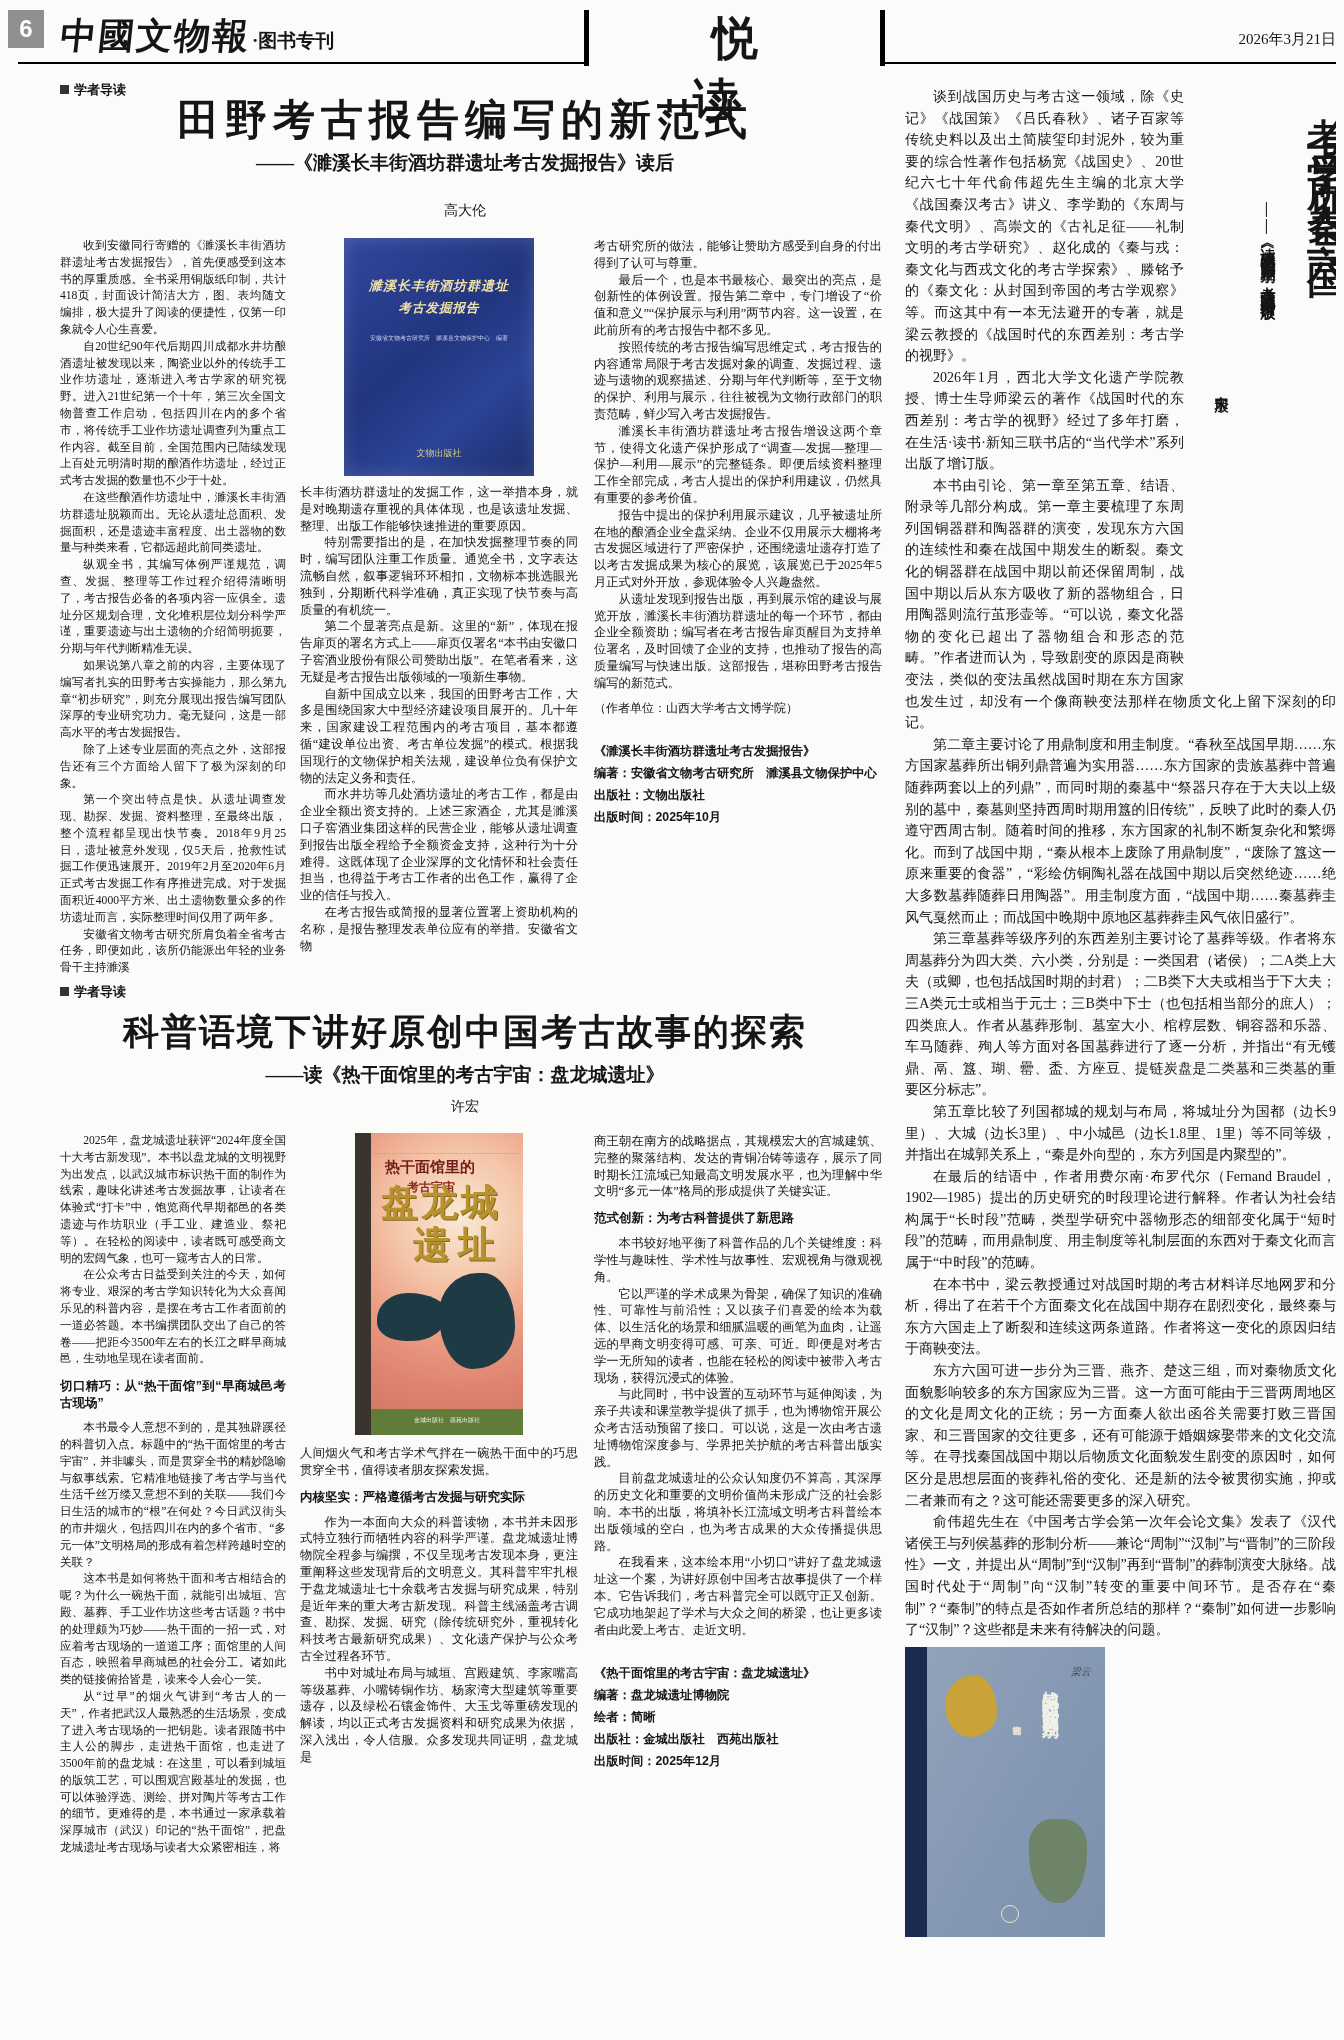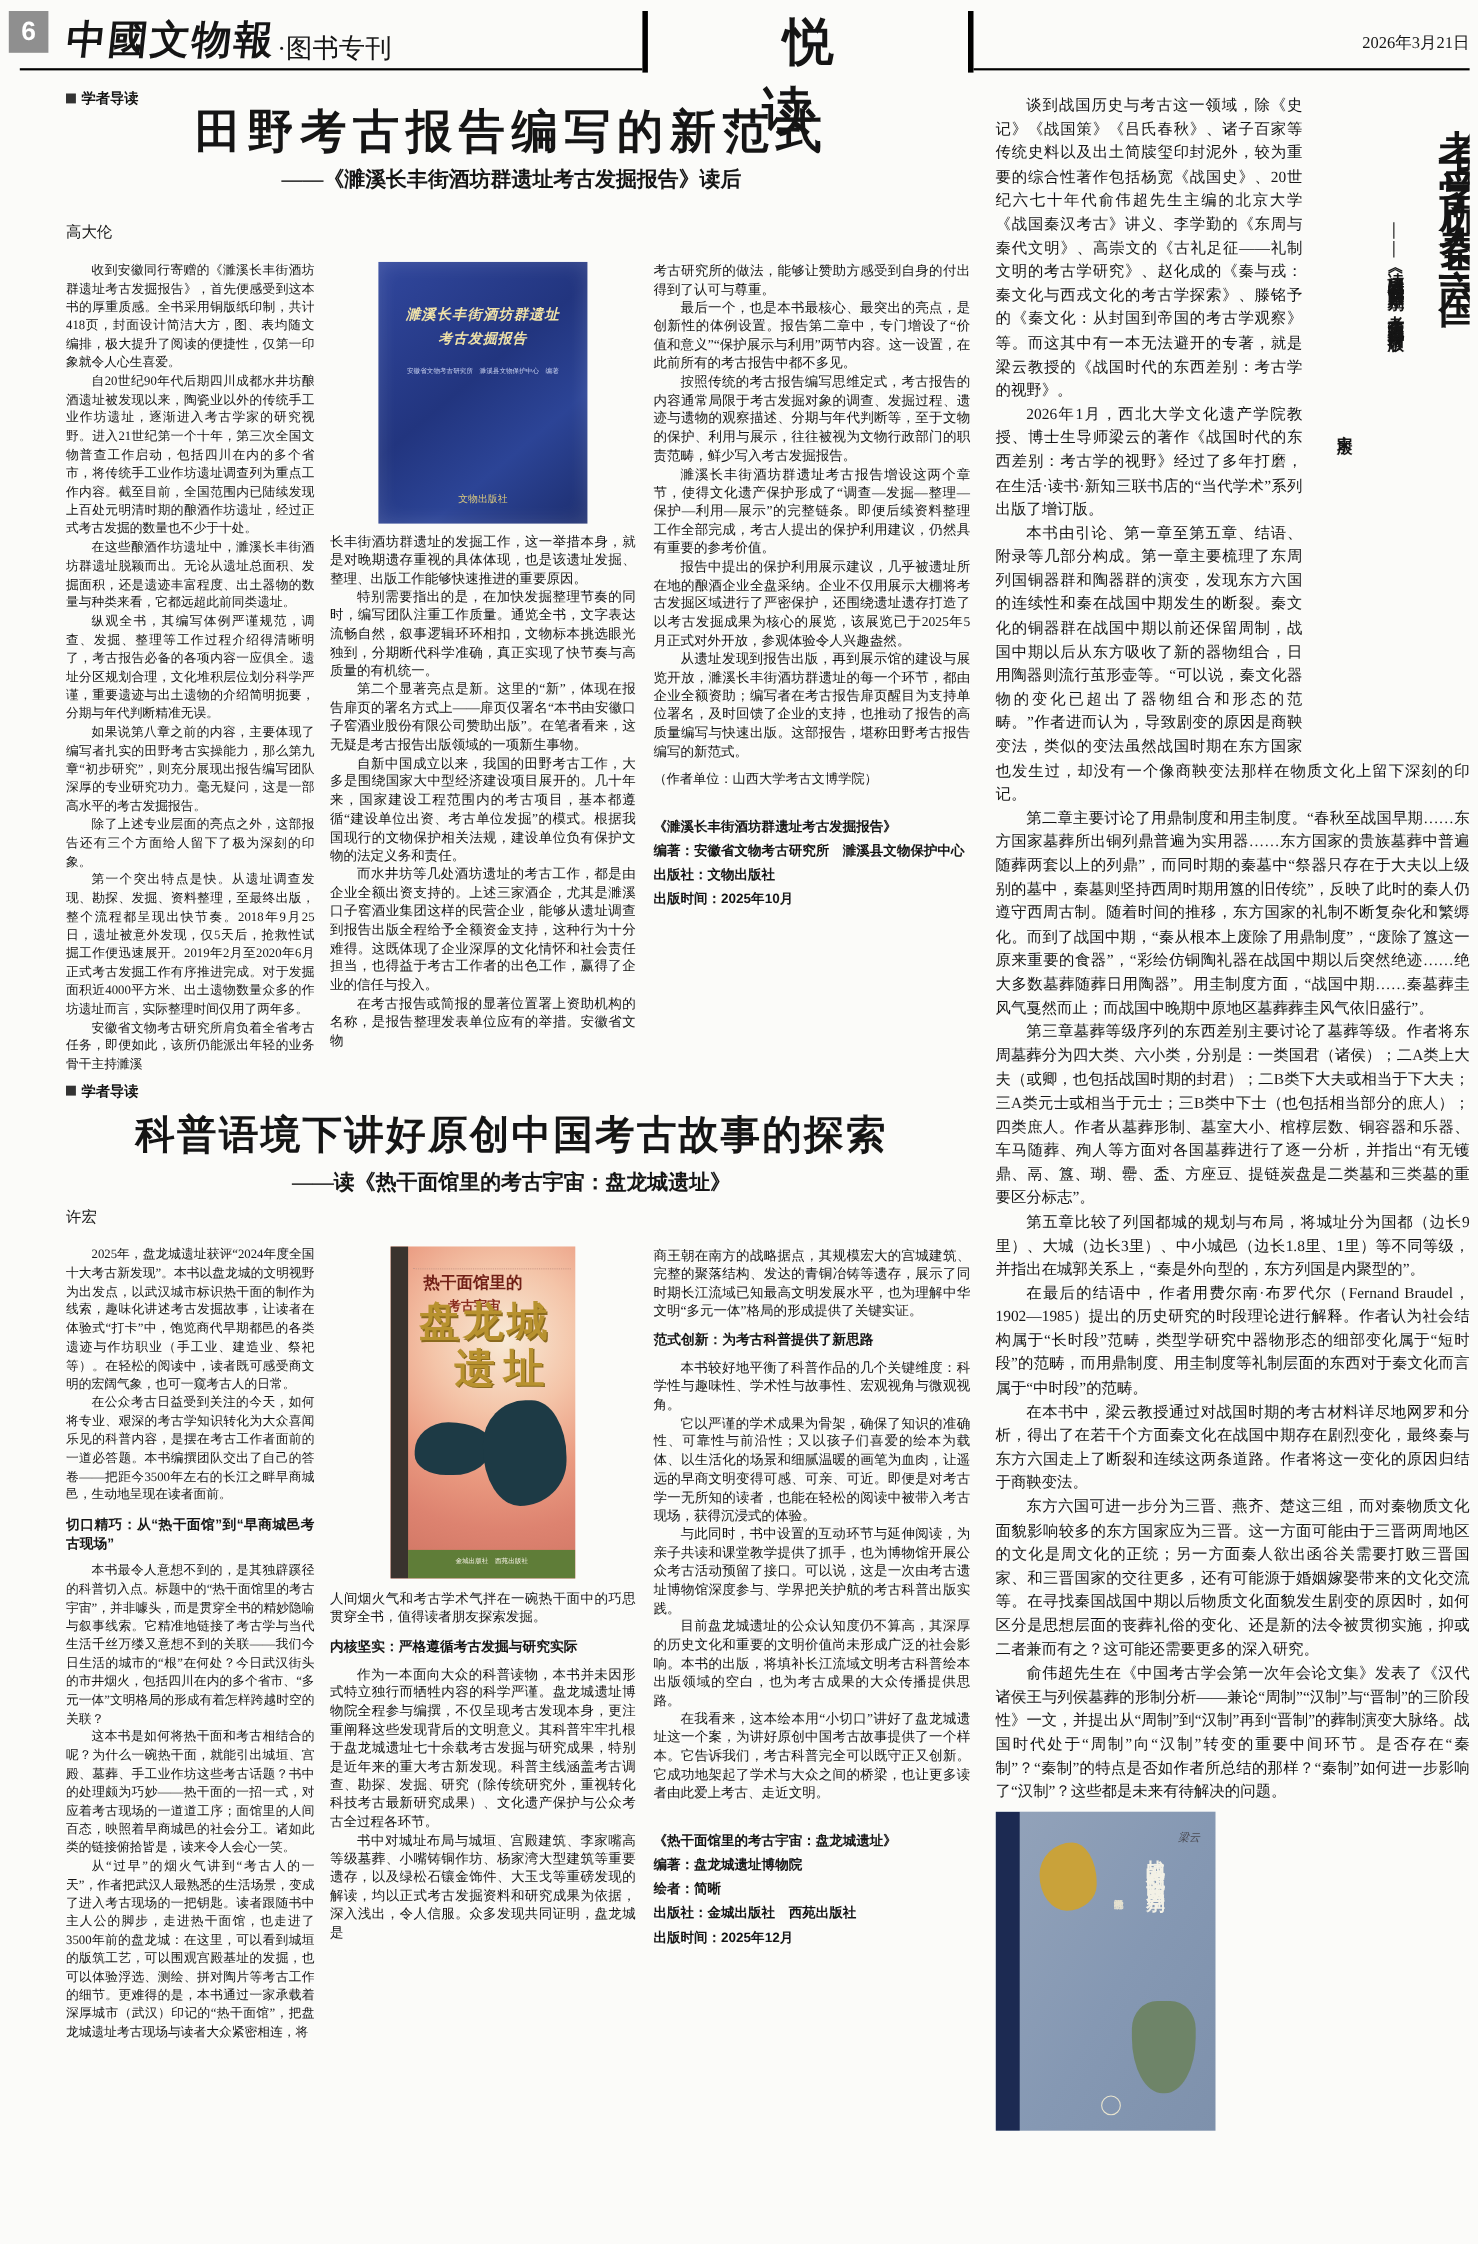--- a/index.html
+++ b/index.html
@@ -4,32 +4,32 @@
 <style>
   html,body{margin:0;padding:0;}
   body{width:1344px;height:2040px;position:relative;background:#fbfbf9;color:#151515;
        font-family:"Liberation Serif","DejaVu Serif",serif;}
   .abs{position:absolute;}
   
   .pgnum{left:8px;top:10px;width:36px;height:38px;background:#8f8f8f;color:#fff;
          font:bold 24px/38px "Liberation Sans",sans-serif;text-align:center;}
   .masthead{left:58px;top:12px;font-weight:900;font-size:36px;letter-spacing:2px;
             transform:skewX(-6deg);transform-origin:left bottom;}
-  .supp{left:252px;top:28px;font-size:24px;font-weight:normal;}
+  .supp{left:252px;top:28px;font-size:19px;font-weight:bold;}
   .secbar{top:10px;width:5px;height:56px;background:#000;}
   .sectitle{left:600px;top:8px;width:270px;text-align:center;font-weight:900;font-size:46px;
             letter-spacing:38px;text-indent:38px;}
   .hdate{left:1130px;top:30px;width:206px;text-align:right;font-size:15px;}
   .hrule{top:62px;height:2px;background:#000;}
   
   .kicker{font:bold 13px/16px "Liberation Sans",sans-serif;}
   .kicker .sq{display:inline-block;width:9px;height:9px;background:#333;margin-right:5px;}
   .a-title{text-align:center;font-weight:900;}
   .a-sub{text-align:center;font-weight:bold;}
-  .a-byline{font-size:14px;}
+  .a-byline{text-align:center;font-size:14px;}
   .col{position:absolute;text-align:justify;overflow:hidden;}
   .col p{margin:0;text-indent:2em;}
   .col p.cont{text-indent:0;}
   .c-sm{font-size:11.6px;line-height:16.8px;}
   .c-md{font-size:12.3px;line-height:16.8px;}
   .subhead{font:bold 12.5px/17px "Liberation Sans",sans-serif;margin:10px 0 8px;text-indent:0;}
   .credit-line{text-align:left;margin-top:8px;font-size:12px;}
   .bookinfo{margin-top:24px;font:600 12.3px/22px "Liberation Sans",sans-serif;}
   .bookinfo div{text-indent:0;}
   

